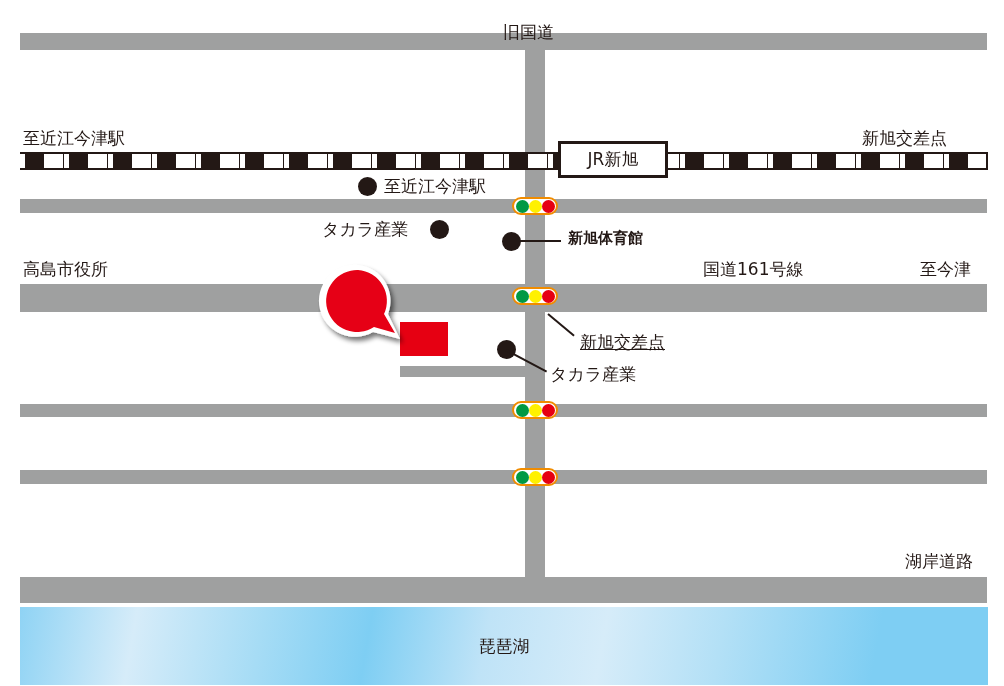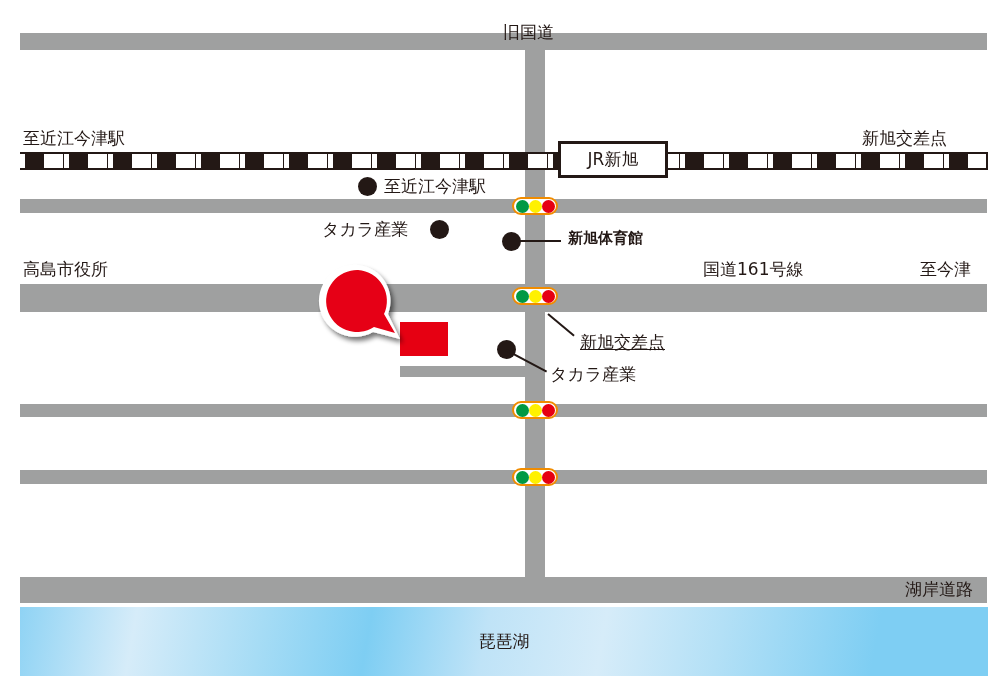--- a/index.html
+++ b/index.html
@@ -14,21 +14,21 @@
   .rail-end { position:absolute; top:152px; width:2px; height:18px; background:#231815; }
   .station { position:absolute; left:558px; top:141px; width:110px; height:37px; background:#ffffff;
              border:3px solid #231815; box-sizing:border-box; display:flex; align-items:center; justify-content:center;
              font-size:17px; cursor:pointer; }
   .signal { position:absolute; width:46px; height:18px; border:2px solid #f08c00; border-radius:10px;
             background:#ffffff; box-sizing:border-box; display:flex; align-items:center; justify-content:center; gap:0; }
   .lamp { width:13px; height:13px; border-radius:50%; }
   .lamp.g { background:#009944; } .lamp.y { background:#fff100; } .lamp.r { background:#e60012; }
   .dot { position:absolute; width:19px; height:19px; border-radius:50%; background:#231815; }
   .leader { position:absolute; height:2px; background:#231815; transform-origin:0 50%; }
-  .lake { position:absolute; left:20px; top:607px; width:968px; height:69px;
+  .lake { position:absolute; left:20px; top:607px; width:968px; height:78px;
           background: linear-gradient(100deg, #8fd3f4 0%, #d6ecf9 12%, #a6dcf5 25%, #7ecef3 36%, #bfe3f7 48%, #d6ecf9 60%, #b3e0f6 72%, #7ecef3 88%, #7ecef3 100%);
           display:flex; align-items:center; justify-content:center; }
   .lake-label { font-size:17px; color:#231815; }
   .pin { position:absolute; left:318px; top:262px; width:95px; height:95px; cursor:pointer; }
   .site { position:absolute; left:400px; top:322px; width:48px; height:34px; background:#e60012; cursor:pointer; }
 </style>
 </head>
 <body>
 
 <div class="road" style="left:20px;top:33px;width:967px;height:17px;"></div>
@@ -45,21 +45,21 @@
 <div class="station">
   <span>JR新旭</span>
 </div>
 
 <div class="label" style="left:503px;top:22px;">旧国道</div>
 <div class="label" style="left:23px;top:128px;">至近江今津駅</div>
 <div class="label" style="left:862px;top:128px;">新旭交差点</div>
 <div class="label" style="left:23px;top:259px;">高島市役所</div>
 <div class="label" style="left:693px;top:259px;margin-left:10px;">国道161号線</div>
 <div class="label" style="left:920px;top:259px;text-align:right;">至今津</div>
-<div class="label" style="left:905px;top:551px;margin-top:28px;">湖岸道路</div>
+<div class="label" style="left:905px;top:551px;">湖岸道路</div>
 
 <div class="dot" style="left:358px;top:177px;"></div>
 <div class="label" style="left:384px;top:176px;">至近江今津駅</div>
 
 <div class="label" style="left:322px;top:219px;">タカラ産業</div>
 <div class="dot" style="left:430px;top:220px;"></div>
 
 <div class="dot" style="left:502px;top:232px;"></div>
 <div class="leader" style="left:511px;top:240px;width:50px;"></div>
 <div class="label small" style="left:568px;top:228px;">新旭体育館</div>

